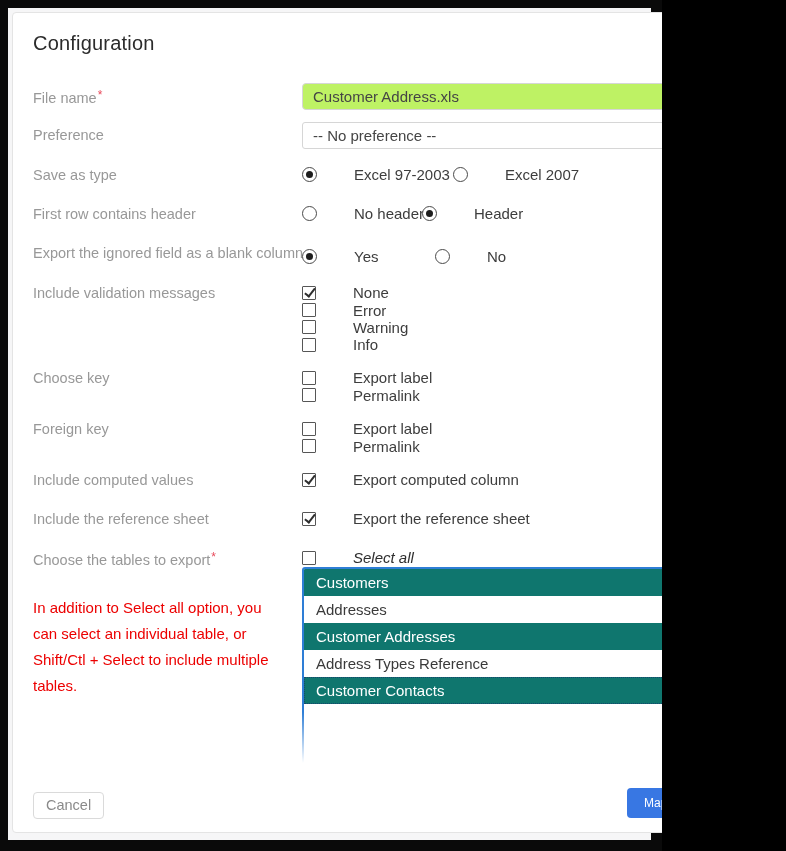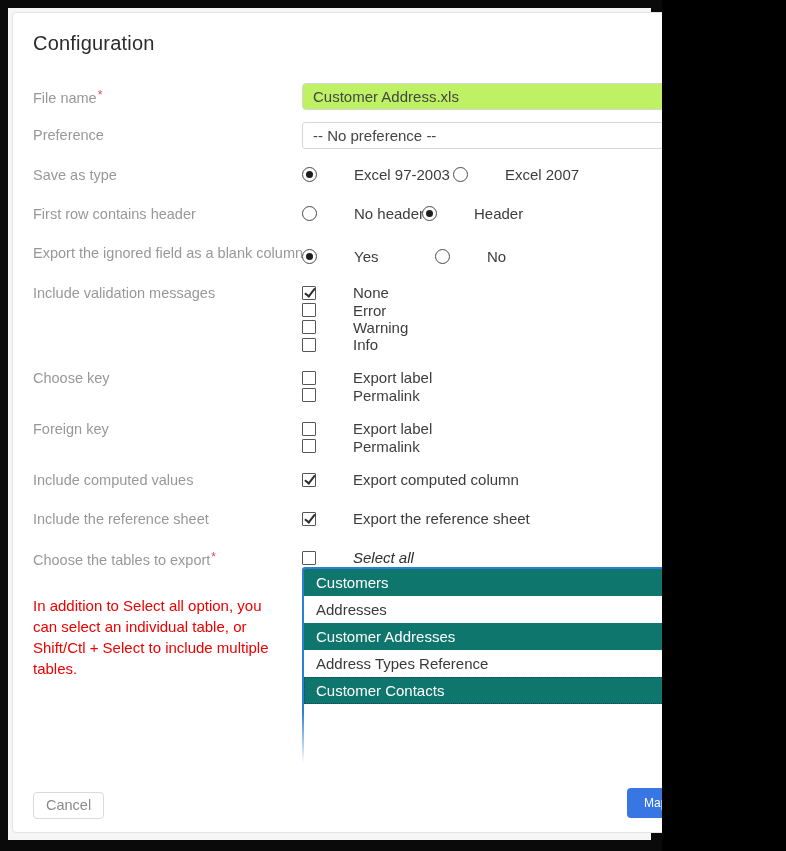--- a/index.html
+++ b/index.html
@@ -42,21 +42,21 @@
 
   .cbox { width:14px; height:14px; border:1.5px solid #565656; border-radius:1px; background:#fff;
           position:relative; flex:0 0 auto; }
   .opt[data-checked="true"] .cbox::after { content:""; position:absolute; left:3.5px; top:-0.5px;
           width:4px; height:9px; border-right:2px solid #2e2e2e; border-bottom:2px solid #2e2e2e;
           transform:rotate(38deg); }
 
   .vstack { position:absolute; left:302px; display:flex; flex-direction:column; }
   .vstack .opt { height:17.4px; }
 
-  .note { position:absolute; left:33px; top:595px; width:252px; font-size:15px; line-height:21px; color:#ec0000; }
+  .note { position:absolute; left:33px; top:595px; width:252px; font-size:15px; line-height:26px; color:#ec0000; }
 
   .select-all .opt-label { font-style:italic; color:#2f2f2f; }
 
   .listbox { position:absolute; left:302px; top:567px; width:401px; height:221px;
              border:2px solid #2e7ed6; border-bottom:none; border-radius:3px; background:#fff; overflow:hidden; z-index:2; }
   .list-item { height:27px; display:flex; align-items:center; padding-left:12px;
                font-size:15px; color:#3a3a3a; width:382px; cursor:default; }
   .list-item[data-selected="true"] { background:#0f766e; color:#fff; }
   .list-item[data-focused="true"] { outline:1px dotted #17456e; outline-offset:-1px; }
   .lb-scroll { position:absolute; right:0; top:0; width:15px; height:100%; background:#efefef;

